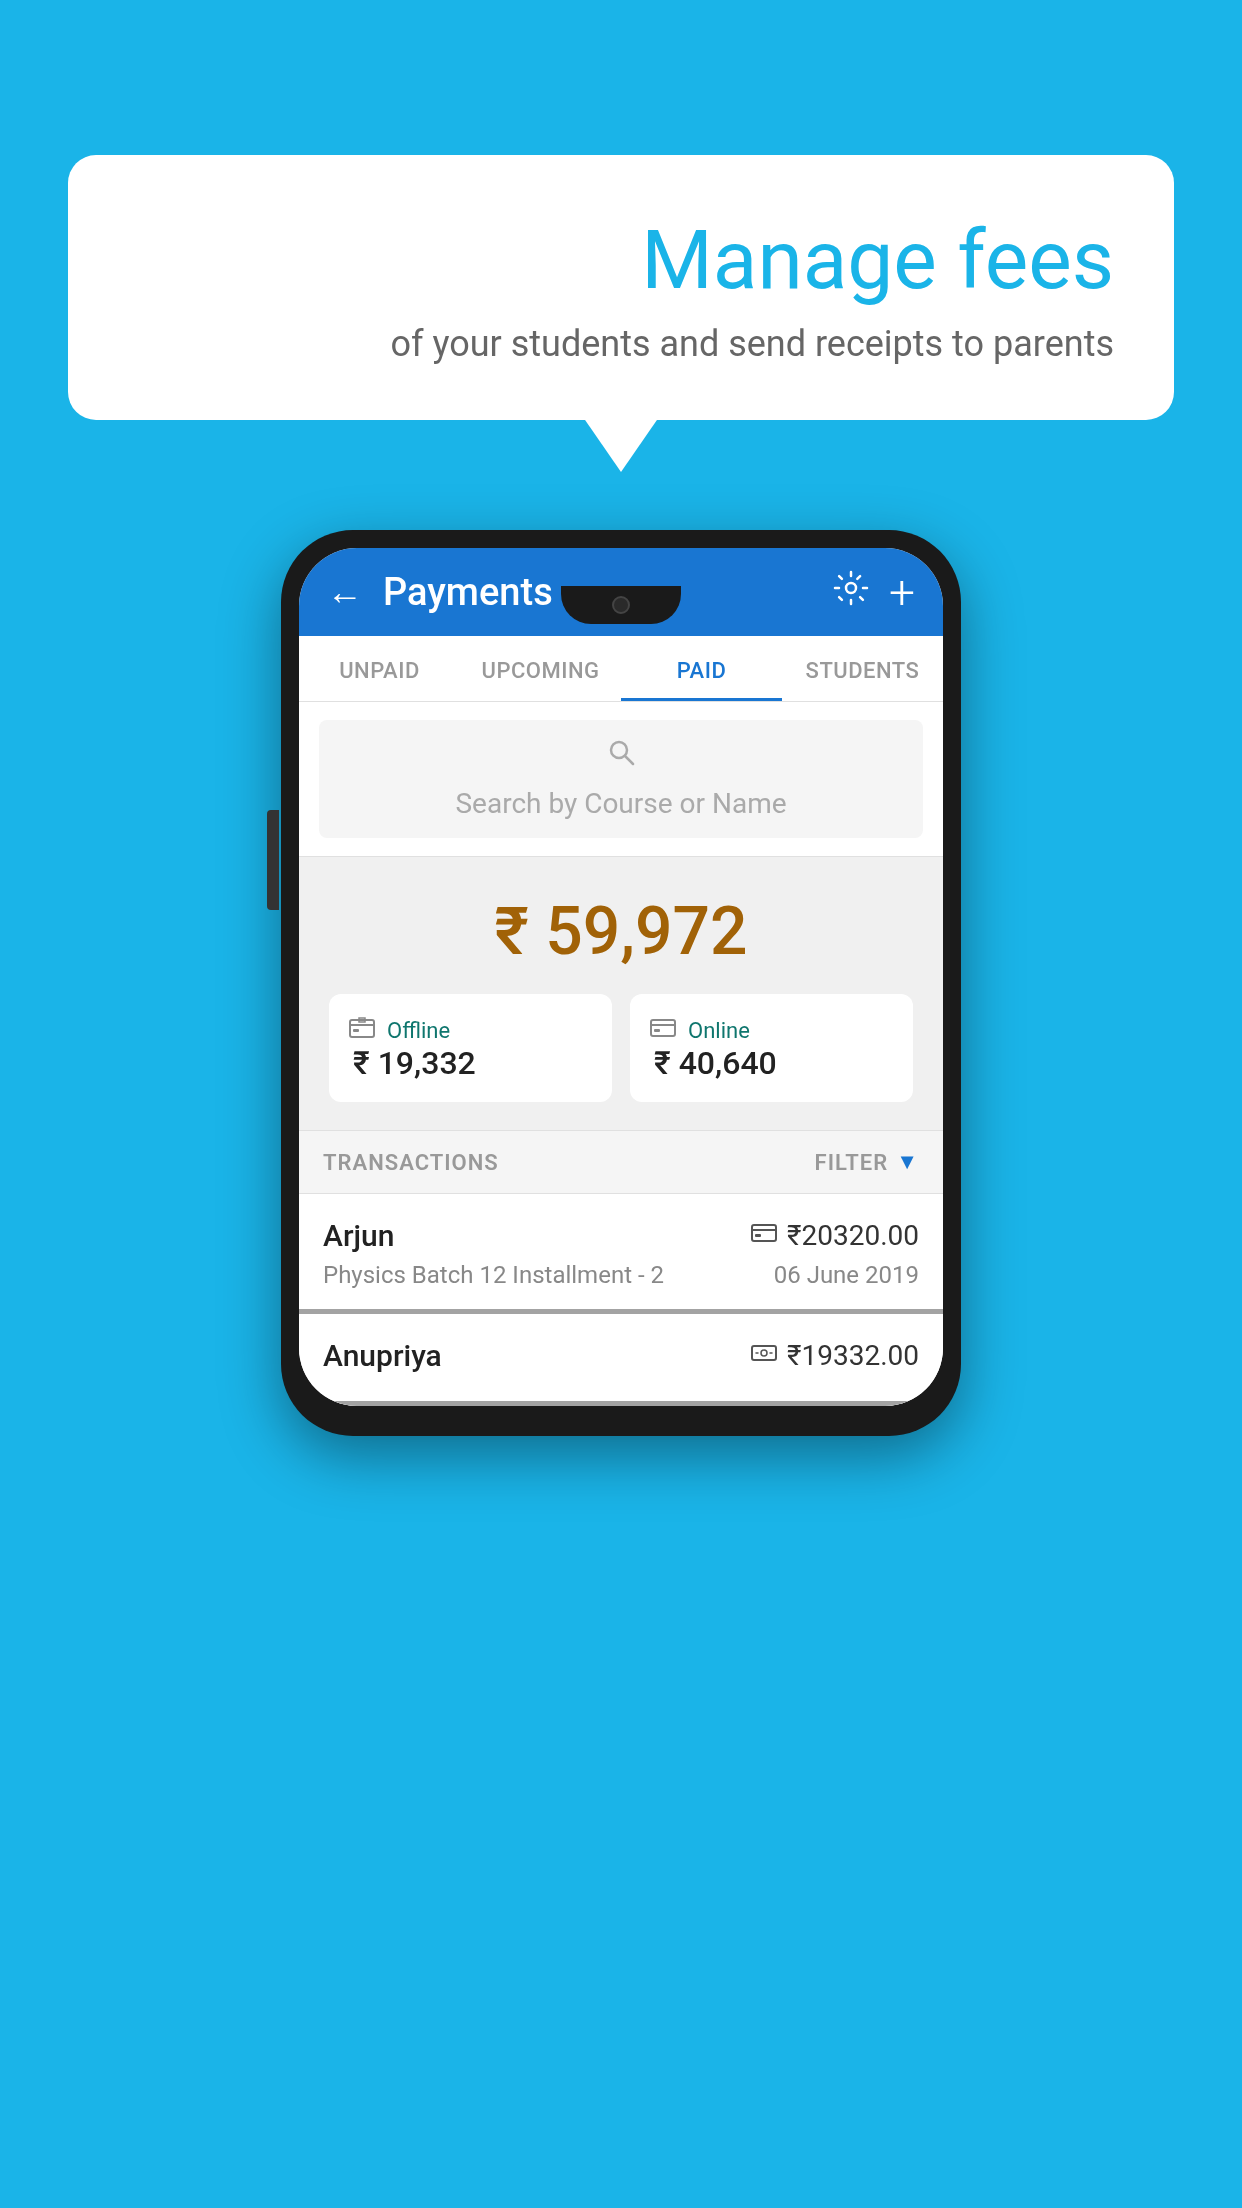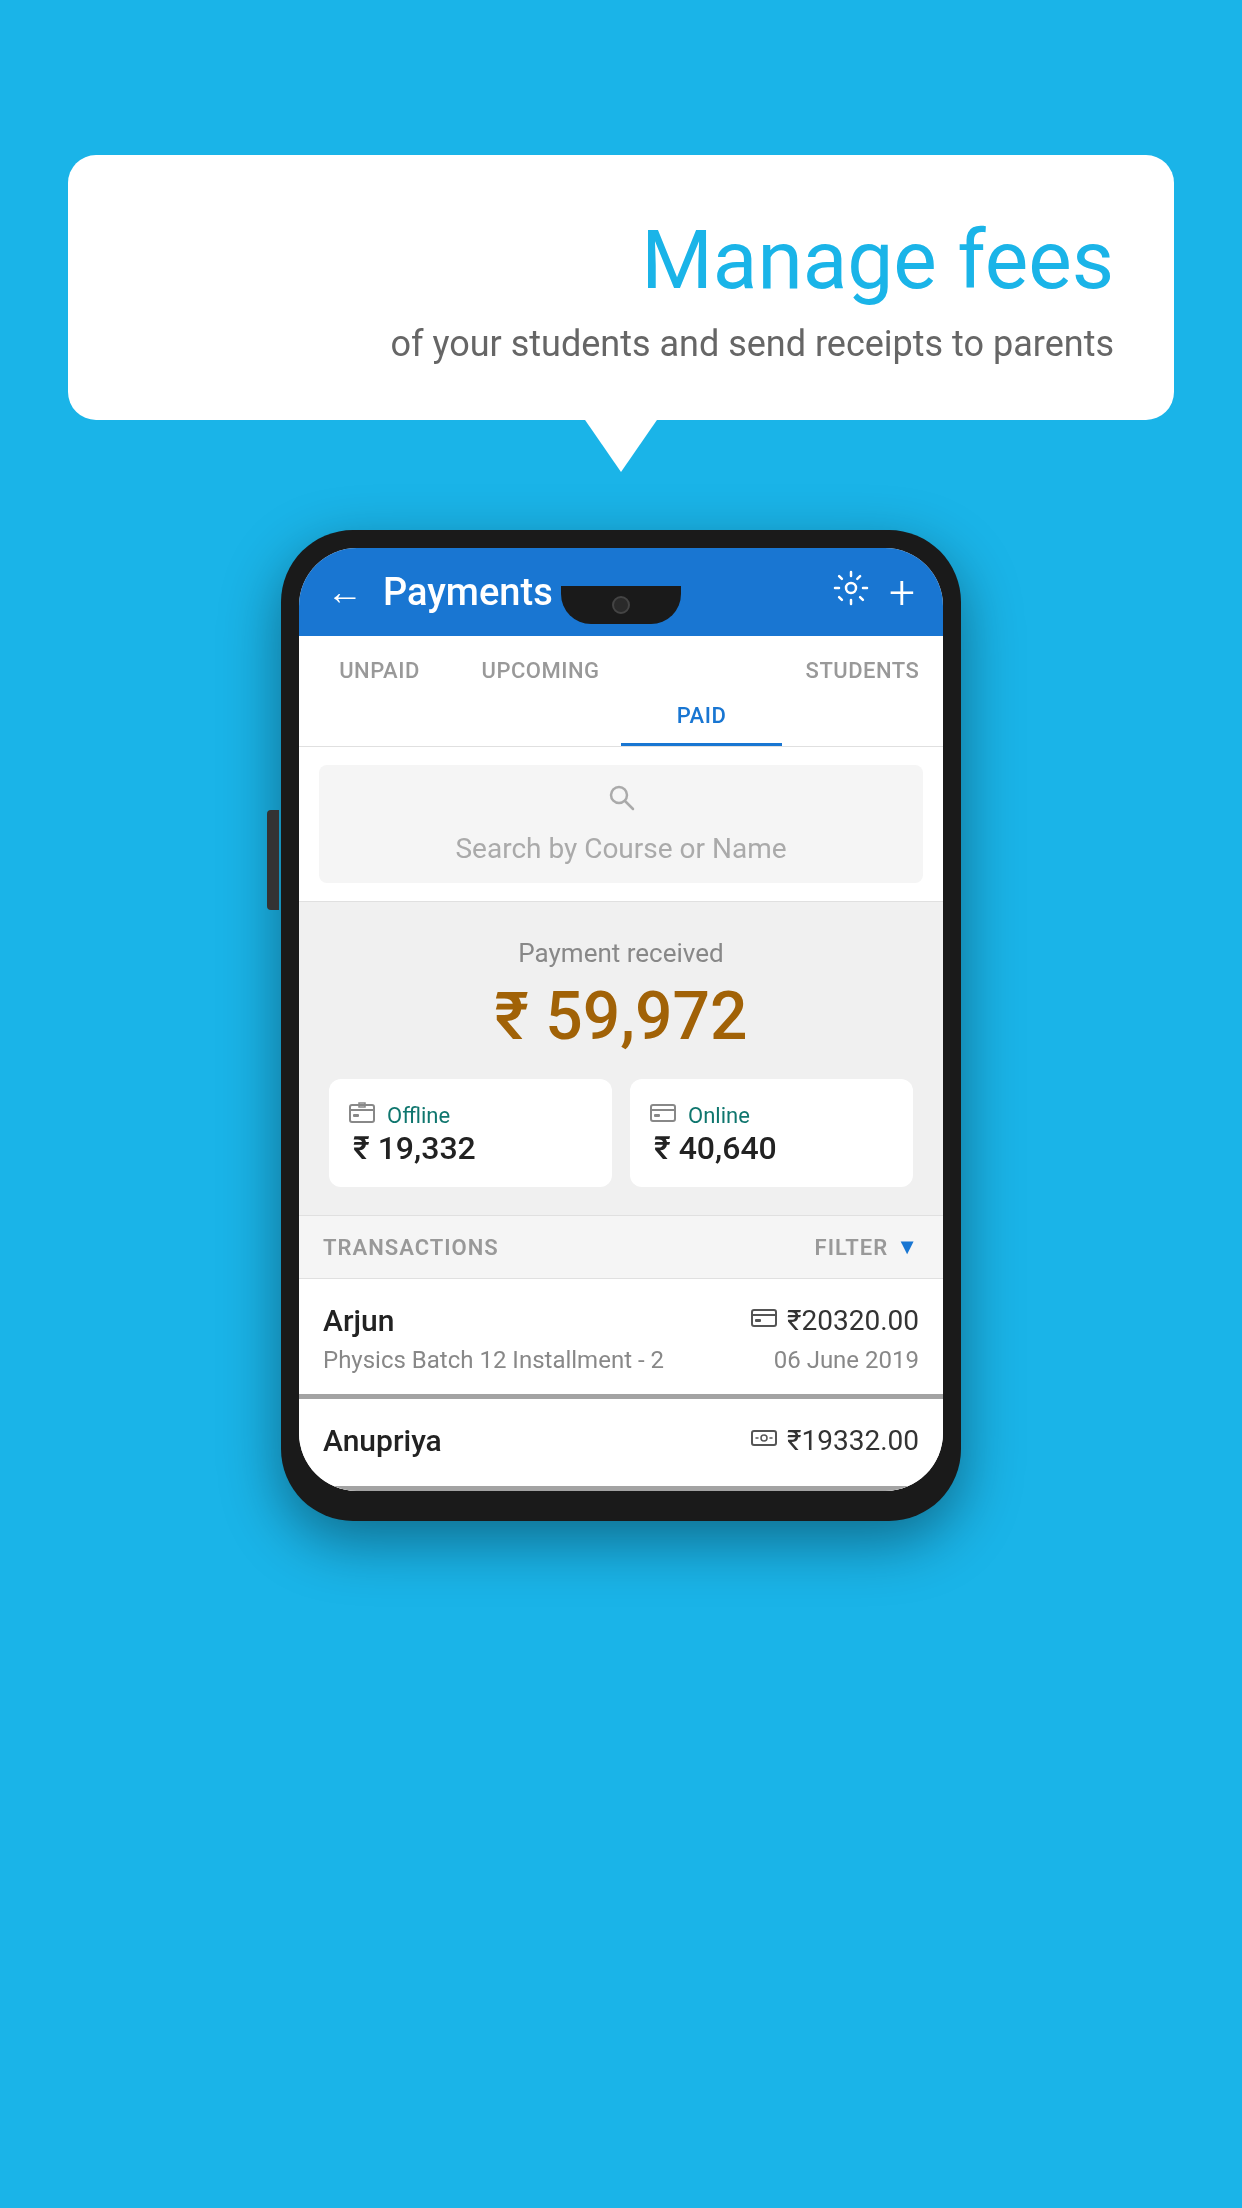--- a/index.html
+++ b/index.html
@@ -195,21 +195,20 @@
       font-size: 22px;
       font-weight: 500;
       color: #999;
       letter-spacing: 0.5px;
       position: relative;
       cursor: pointer;
     }
 
     .tab.active {
       color: #1976d2;
-      margin-top: 45px;
     }
 
     .tab.active::after {
       content: '';
       position: absolute;
       bottom: 0;
       left: 0;
       right: 0;
       height: 3px;
       background: #1976d2;
@@ -469,21 +468,20 @@
             <svg width="28" height="28" viewBox="0 0 28 28" fill="none">
               <circle cx="12" cy="12" r="8" stroke="#aaa" stroke-width="2.5" fill="none"></circle>
               <line x1="18" y1="18" x2="26" y2="26" stroke="#aaa" stroke-width="2.5" stroke-linecap="round"></line>
             </svg>
           </span>
           <span class="search-text">Search by Course or Name</span>
         </div>
       </div>
 
       <div class="payment-summary">
-        <div class="payment-received-label">Payment received</div>
         <div class="payment-amount">₹ 59,972</div>
         <div class="payment-cards">
 
           <div class="payment-card">
             <div class="payment-card-header">
               <span class="card-icon">
                 <svg width="26" height="22" viewBox="0 0 26 22" fill="none">
                   <rect x="1" y="4" width="24" height="17" rx="2" stroke="#888" stroke-width="2" fill="none"></rect>
                   <path d="M1 9h24" stroke="#888" stroke-width="2"></path>
                   <rect x="4" y="13" width="6" height="3" rx="1" fill="#888"></rect>

